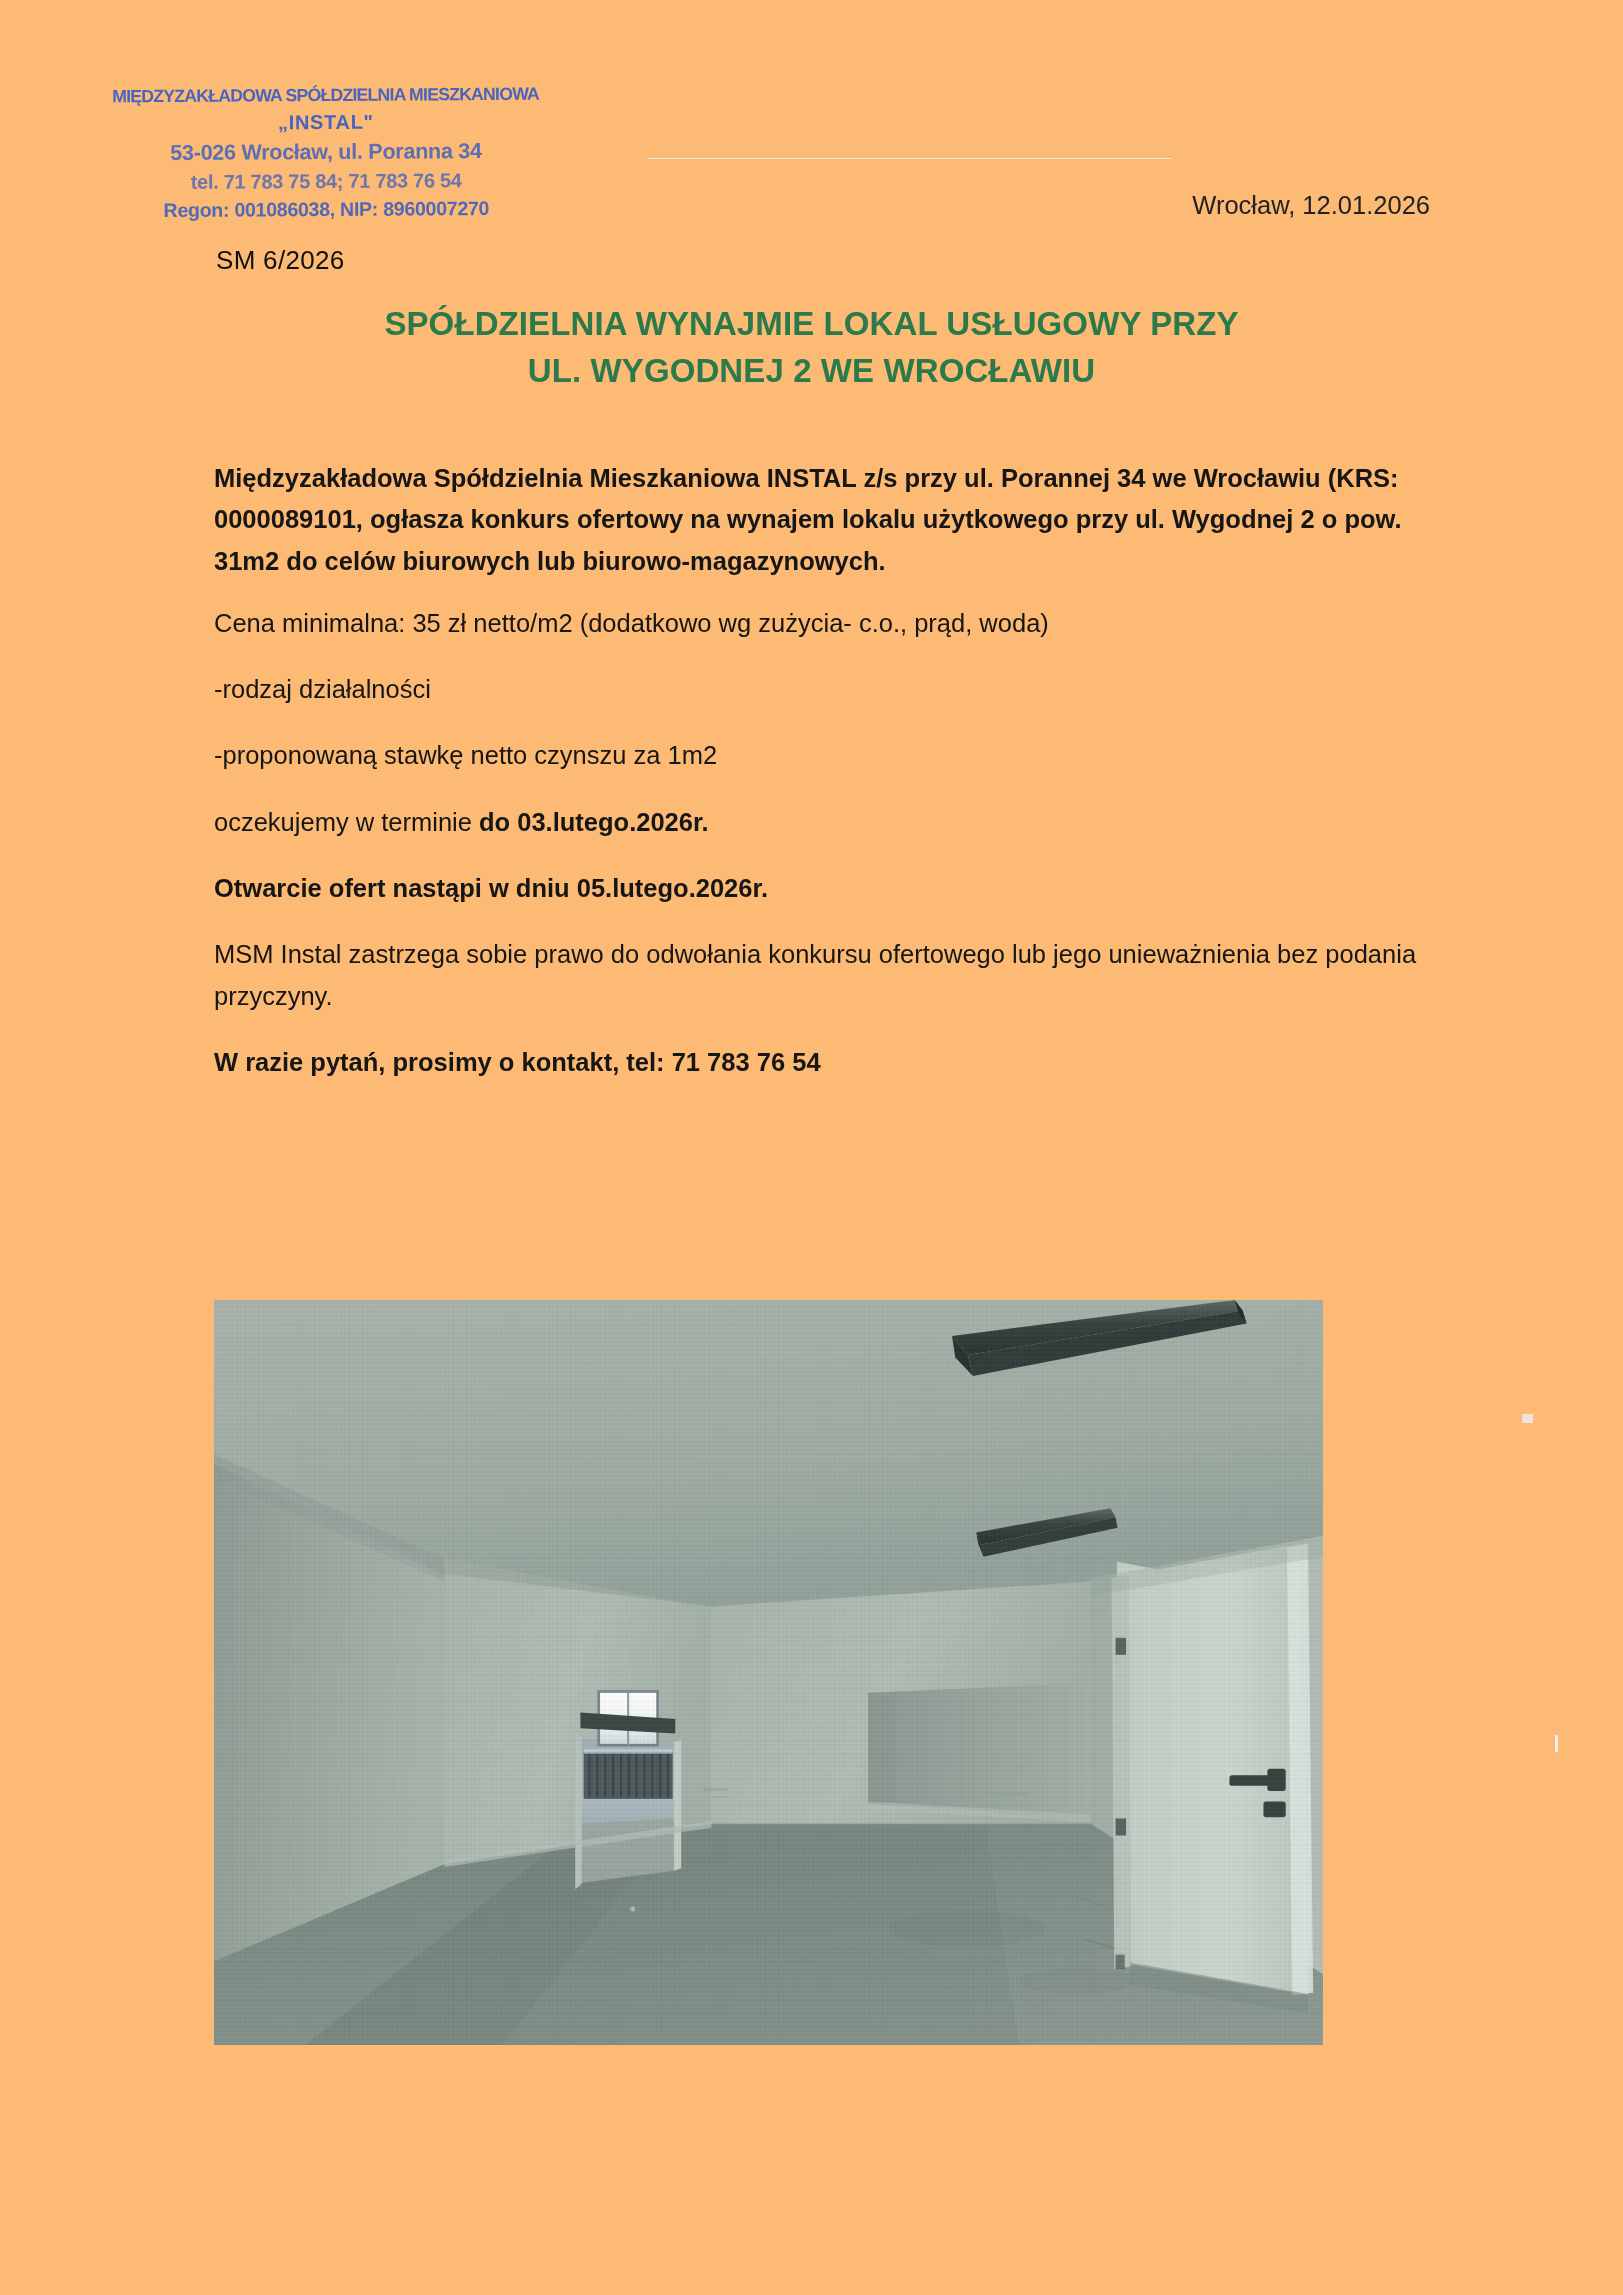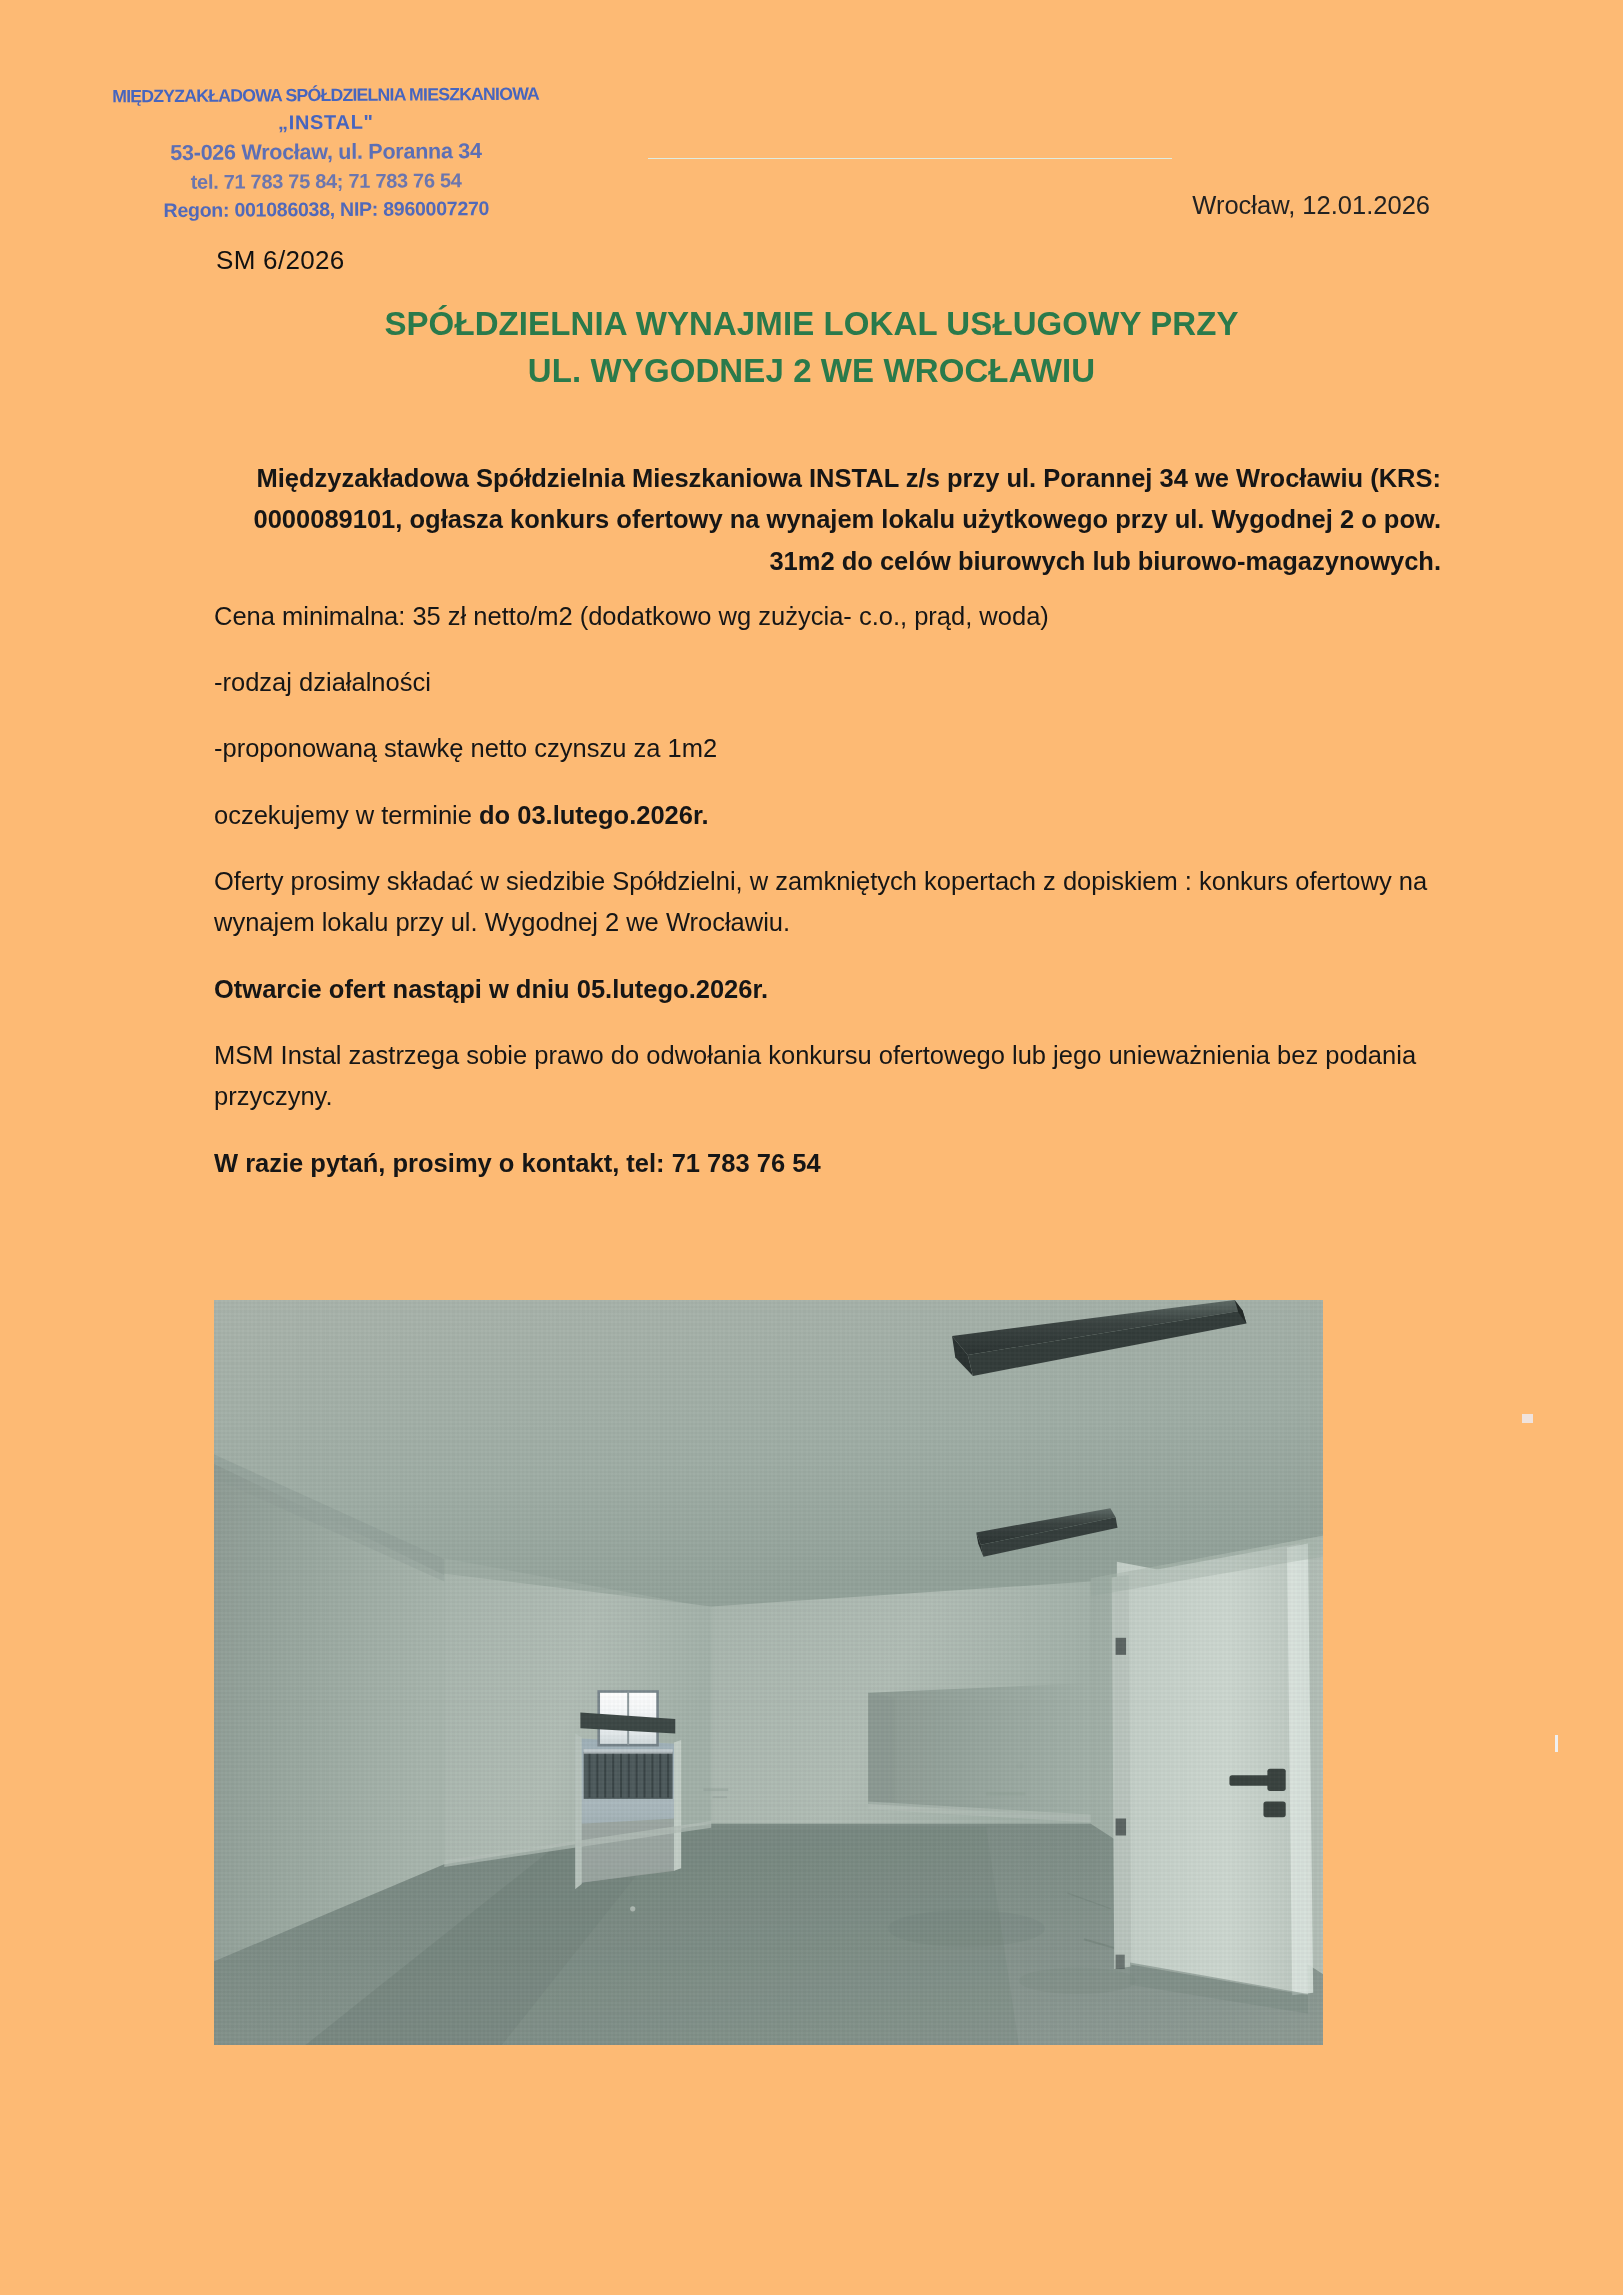--- a/index.html
+++ b/index.html
@@ -117,21 +117,21 @@
   }
   .para {
     font-size: 25.5px;
     line-height: 1.62;
     color: #161616;
     margin: 0 0 25px 0;
   }
   .para.bold { font-weight: 700; }
   .para .b { font-weight: 700; }
   .para.tight { margin-bottom: 22px; }
-  .para.gap-lg { margin-bottom: 14px; text-align: right; }
+  .para.gap-lg { margin-bottom: 21px; }
 
   
   .photo {
     position: absolute;
     left: 214px;
     top: 1300px;
     width: 1109px;
     height: 745px;
     overflow: hidden;
     background: #9aa79f;
@@ -180,21 +180,20 @@
 
     <p class="para">Cena minimalna: 35 zł netto/m2 (dodatkowo wg zużycia- c.o., prąd, woda)</p>
 
 
     <p class="para">-rodzaj działalności</p>
 
     <p class="para">-proponowaną stawkę netto czynszu za 1m2</p>
 
     <p class="para"><span>oczekujemy w terminie </span><span class="b">do 03.lutego.2026r.</span></p>
 
-    <p class="para">Oferty prosimy składać w siedzibie Spółdzielni, w zamkniętych kopertach z dopiskiem : konkurs ofertowy na wynajem lokalu przy ul. Wygodnej 2 we Wrocławiu.</p>
 
     <p class="para bold">Otwarcie ofert nastąpi w dniu 05.lutego.2026r.</p>
 
     <p class="para">MSM Instal zastrzega sobie prawo do odwołania konkursu ofertowego lub jego unieważnienia bez podania przyczyny.</p>
 
     <p class="para bold tight">W razie pytań, prosimy o kontakt, tel: 71 783 76 54</p>
 
   </div>
 
   <div class="photo">

